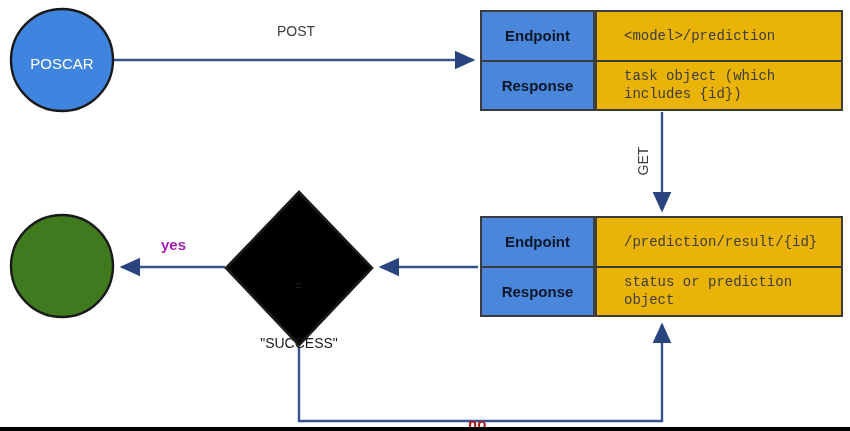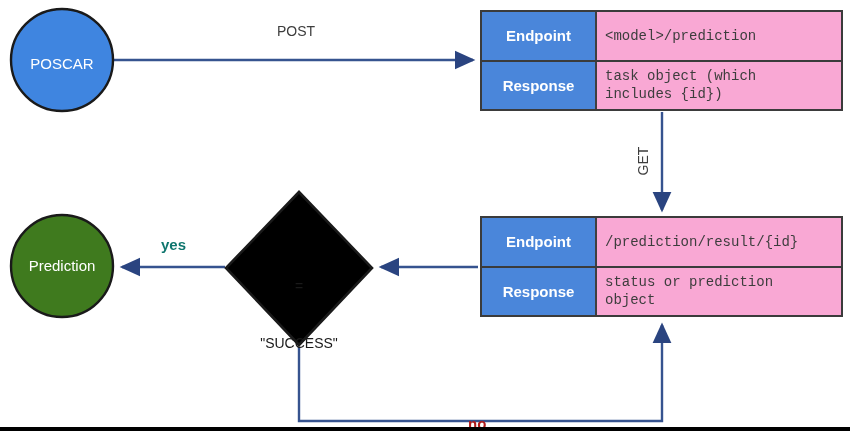--- a/index.html
+++ b/index.html
@@ -71,40 +71,40 @@
     flex: 1 1 0;
     min-height: 0;
   }
   .api-row + .api-row {
     border-top: 2px solid #3b3b3b;
   }
   .api-key {
     width: 115px;
     flex: 0 0 115px;
     background: #4a86da;
-    color: #ffffff;
+    color: #0f172a;
     font-family: "Liberation Sans", sans-serif;
     font-size: 15px;
     font-weight: bold;
     display: flex;
     align-items: center;
     justify-content: center;
-    border-right: 2px solid #404040;
+    border-right: 4px solid #404040;
     box-sizing: border-box;
   }
   .api-val {
     flex: 1 1 auto;
-    background: #f9a8d4;
+    background: #eab308;
     color: #3d3d3d;
     font-family: "Liberation Mono", monospace;
     font-size: 14px;
     line-height: 18px;
     display: flex;
     align-items: center;
-    padding-left: 8px;
+    padding-left: 27px;
     box-sizing: border-box;
     white-space: pre-line;
   }
   #bottom-rule {
     position: absolute;
     left: 0;
     top: 427px;
     width: 850px;
     height: 4px;
     background: #000000;
@@ -134,32 +134,31 @@
 
     <circle cx="62" cy="60" r="51" fill="#3f85e0" stroke="#1a1a1a" stroke-width="2.4"></circle>
 
     <circle cx="62" cy="266" r="51" fill="#3f7a1e" stroke="#1a1a1a" stroke-width="2.4"></circle>
 
     <polygon points="299,192 372,268 299,345 226,268" fill="#f7a котор" stroke="#1a1a1a" stroke-width="2.6"></polygon>
   </svg>
 
   <div class="node-label circle-label" style="left:0px; top:55px; width:124px;">POSCAR</div>
 
-  <div class="node-label circle-label" style="left:0px; top:257px; width:124px;">Prediction</div>
 
   <div class="node-label diamond-label" style="left:226px; top:239px; width:146px;">
     <div>=</div>
     <div>"SUCCESS"</div>
   </div>
 
   <div class="edge-label" style="left:277px; top:23px;">POST</div>
 
   <div class="edge-label vertical" style="left:629px; top:153px;">GET</div>
 
-  <div class="edge-label strong" style="left:161px; top:236px; color:#0f766e;">yes</div>
+  <div class="edge-label strong" style="left:161px; top:236px; color:#a21caf;">yes</div>
 
   <div class="edge-label strong" style="left:468px; top:396px; color:#b01c1c;margin-top:19px;">no</div>
 
   <div class="api-table" style="left:480px; top:10px; width:363px; height:101px;">
     <div class="api-row">
       <div class="api-key">Endpoint</div>
       <div class="api-val">&lt;model&gt;/prediction</div>
     </div>
     <div class="api-row">
       <div class="api-key">Response</div>

